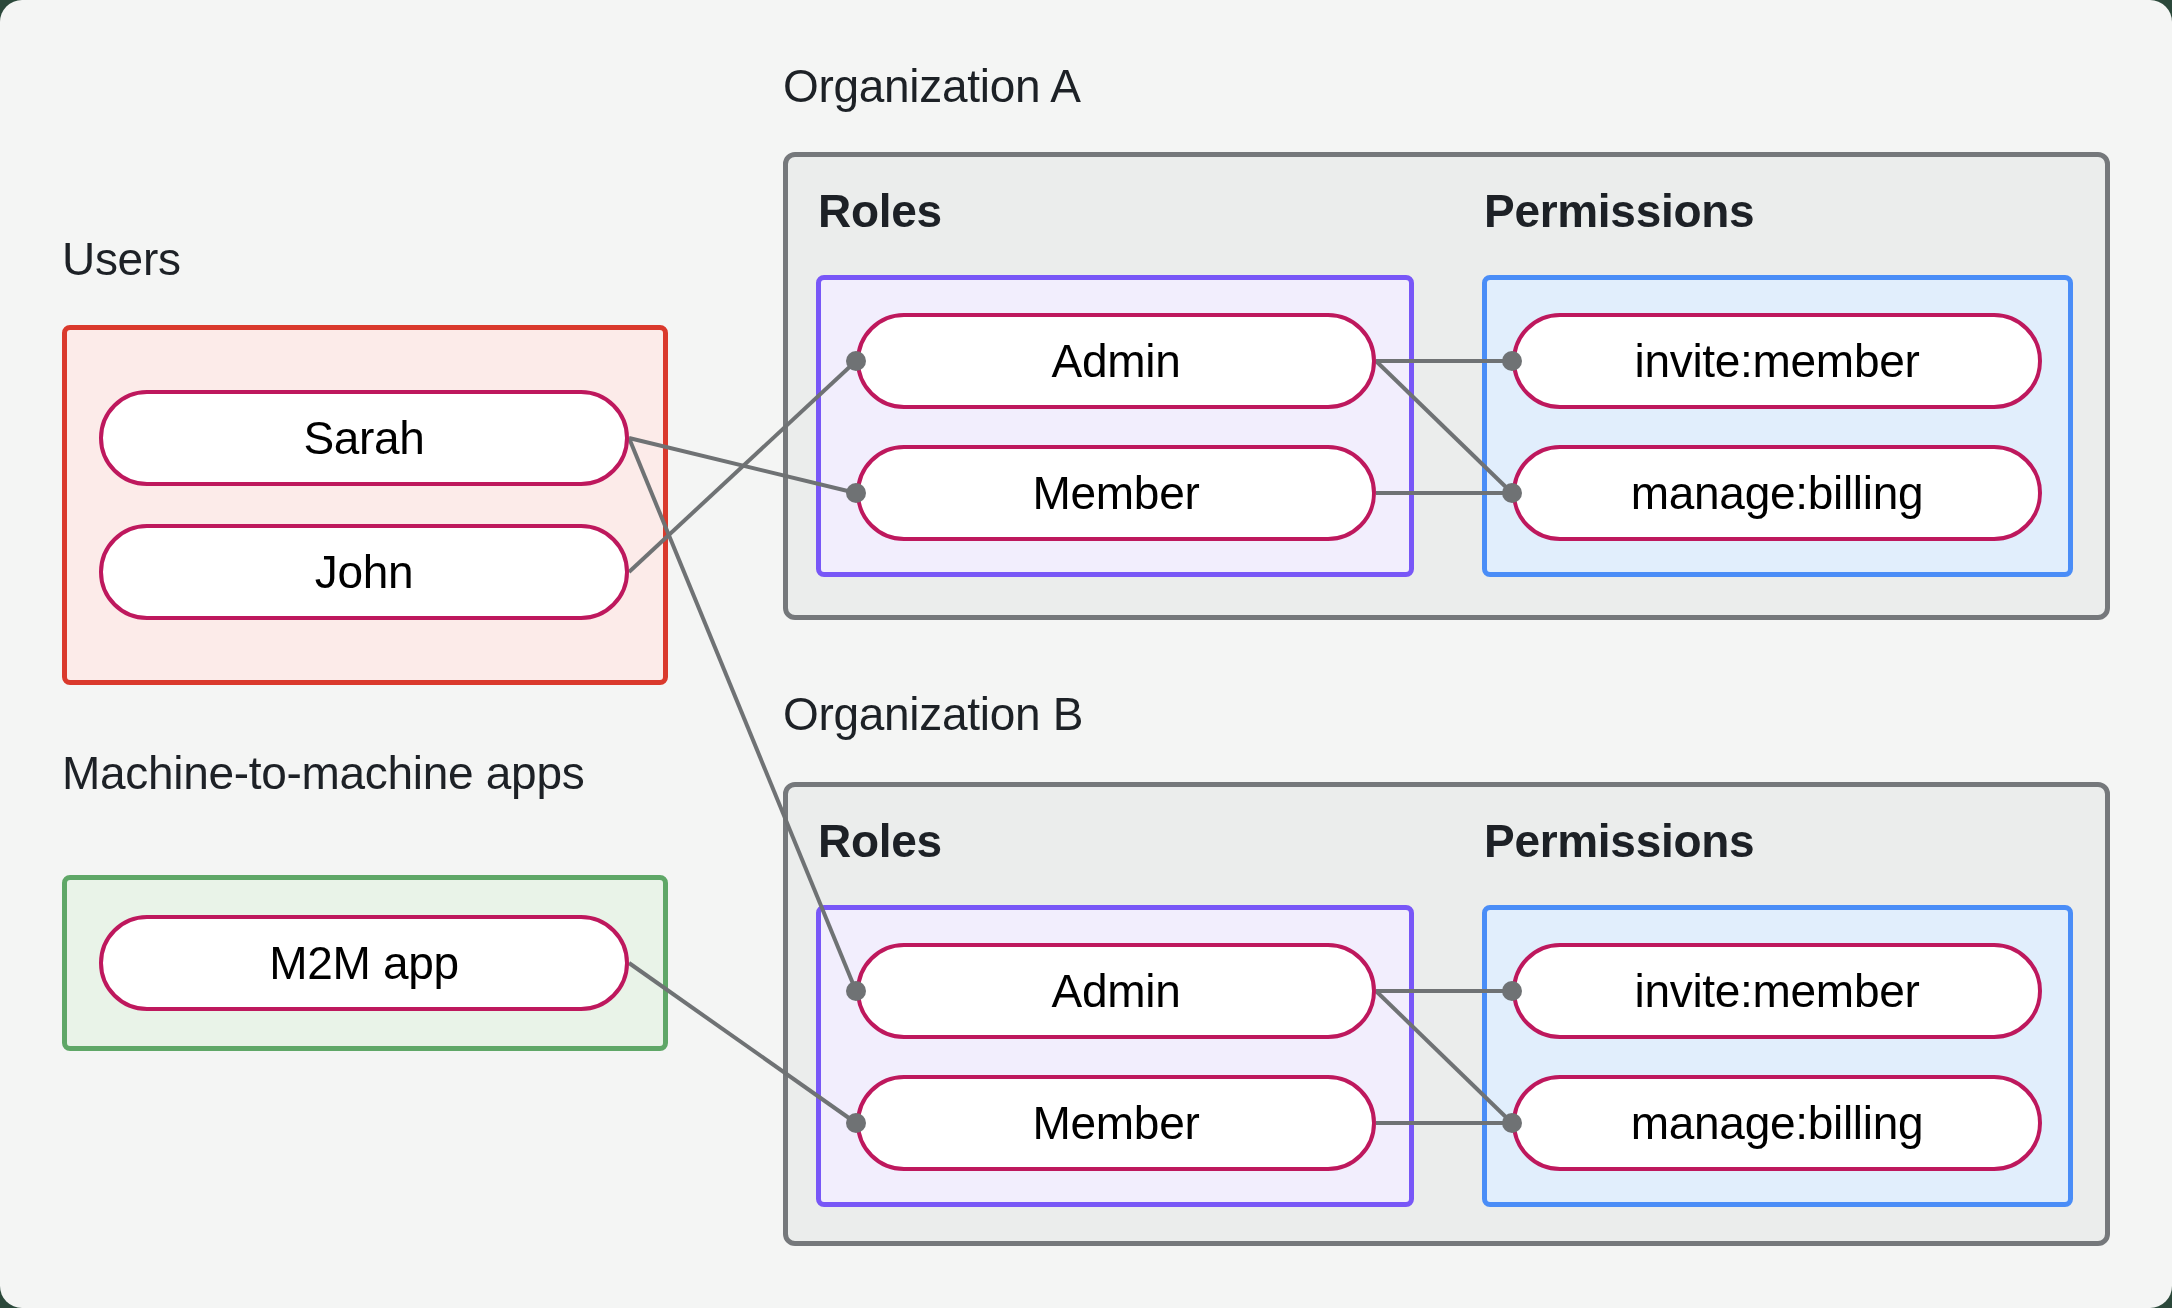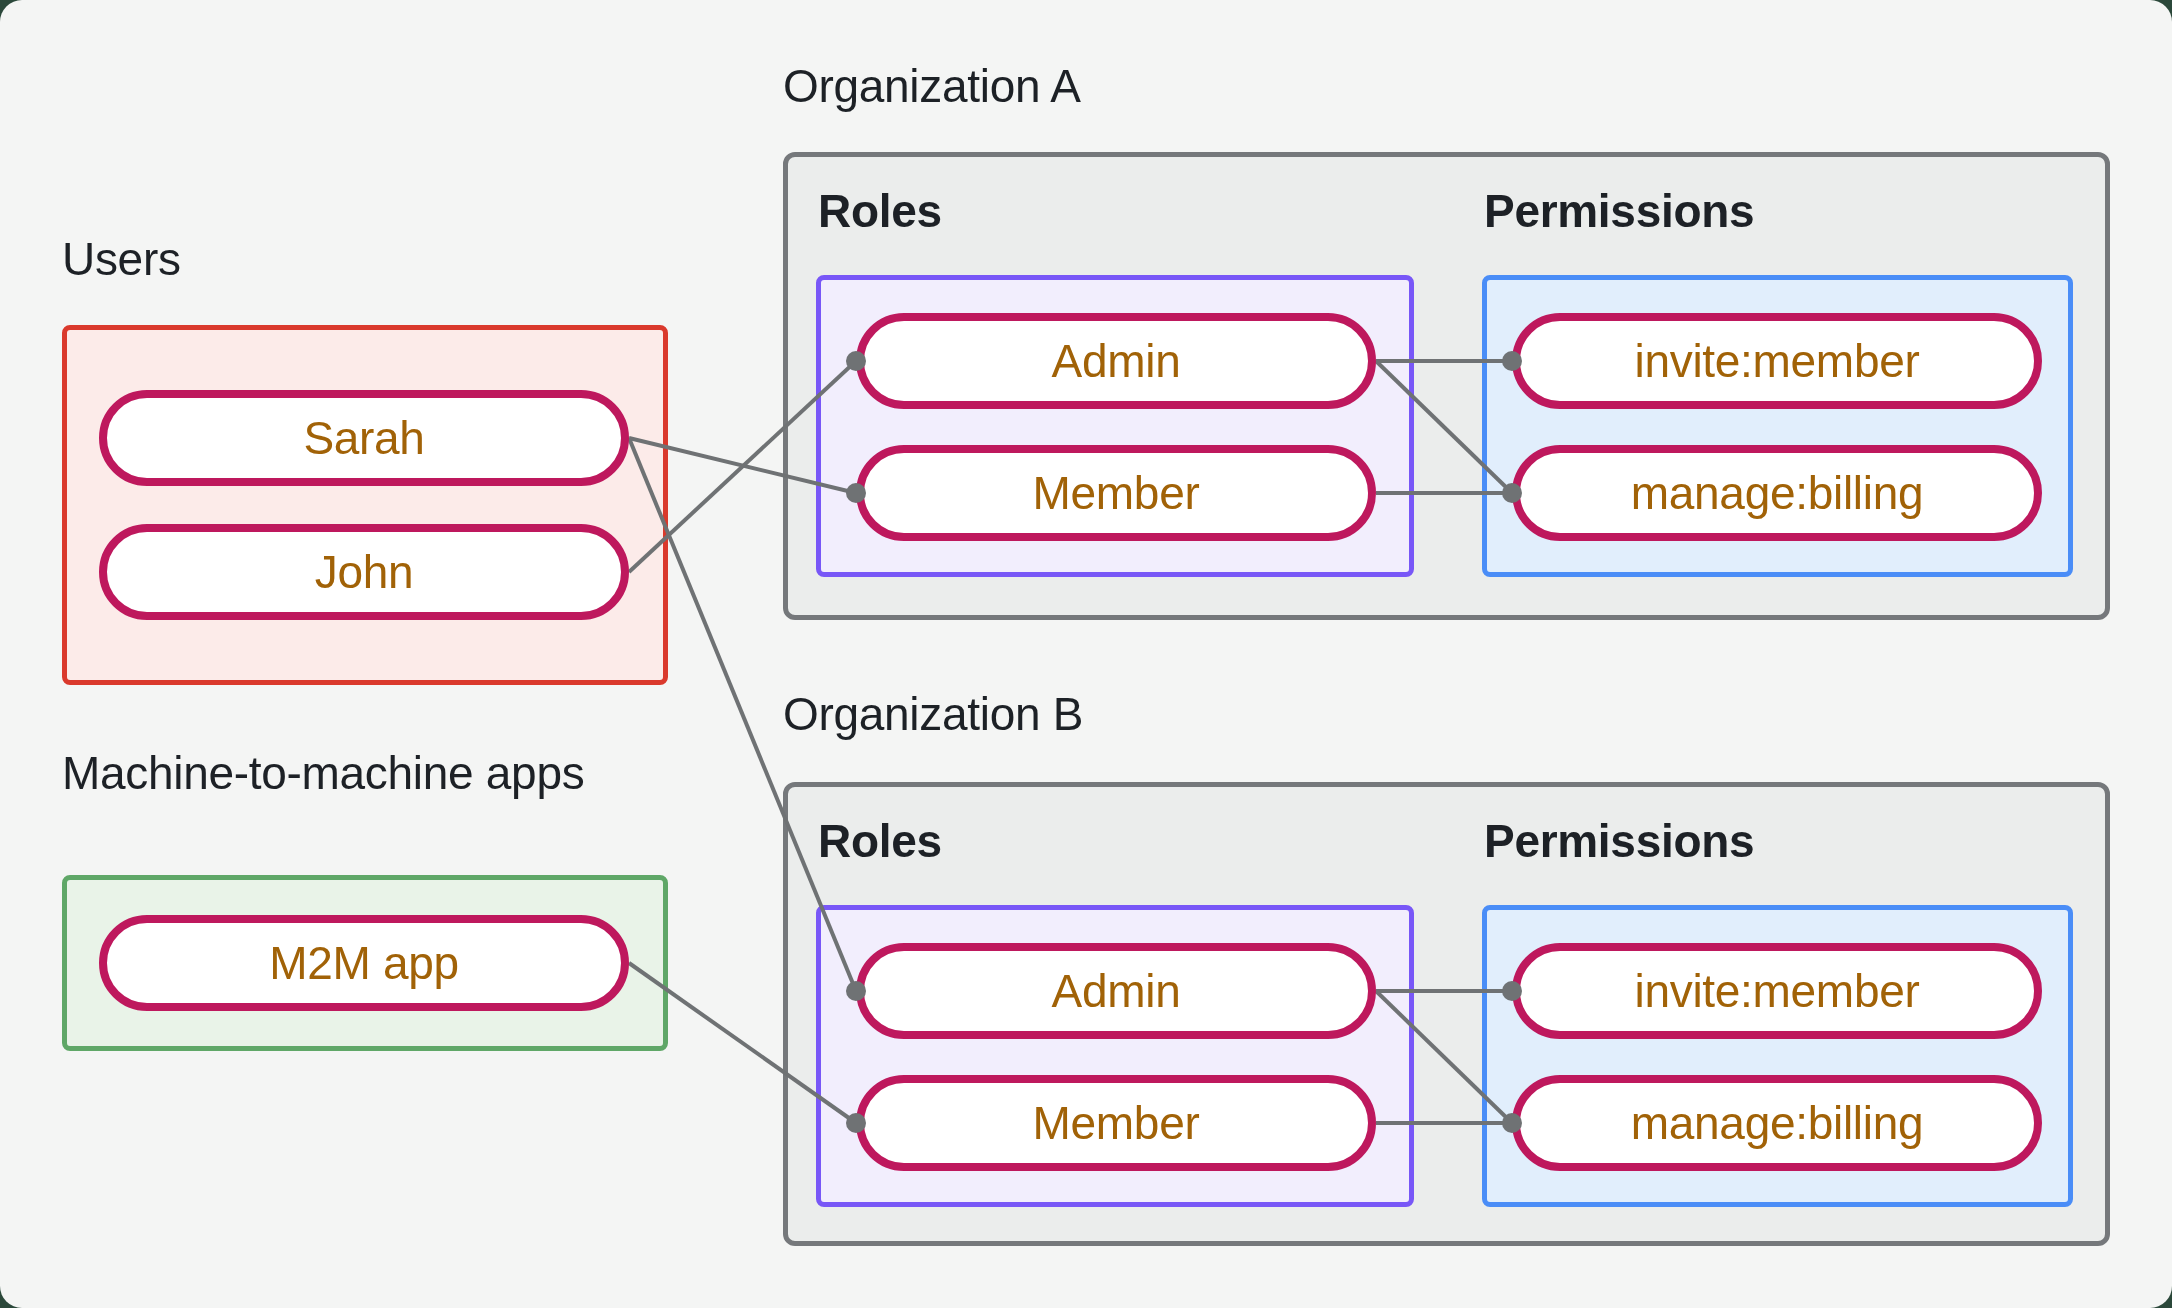--- a/index.html
+++ b/index.html
@@ -62,28 +62,28 @@
   .perms-box {
     border: 5px solid #4a8df7;
     background: #e1eefc;
     border-radius: 8px;
   }
   .pill {
     position: absolute;
     box-sizing: border-box;
     height: 96px;
     background: #ffffff;
-    border: 8px solid #be185d;
+    border: 4px solid #be185d;
     border-radius: 48px;
     display: flex;
     align-items: center;
     justify-content: center;
     font-size: 46px;
     letter-spacing: -0.3px;
-    color: #a16207;
+    color: #000000;
     white-space: nowrap;
   }
   .wires {
     position: absolute;
     left: 0;
     top: 0;
     pointer-events: none;
   }
   .dot {
     position: absolute;

